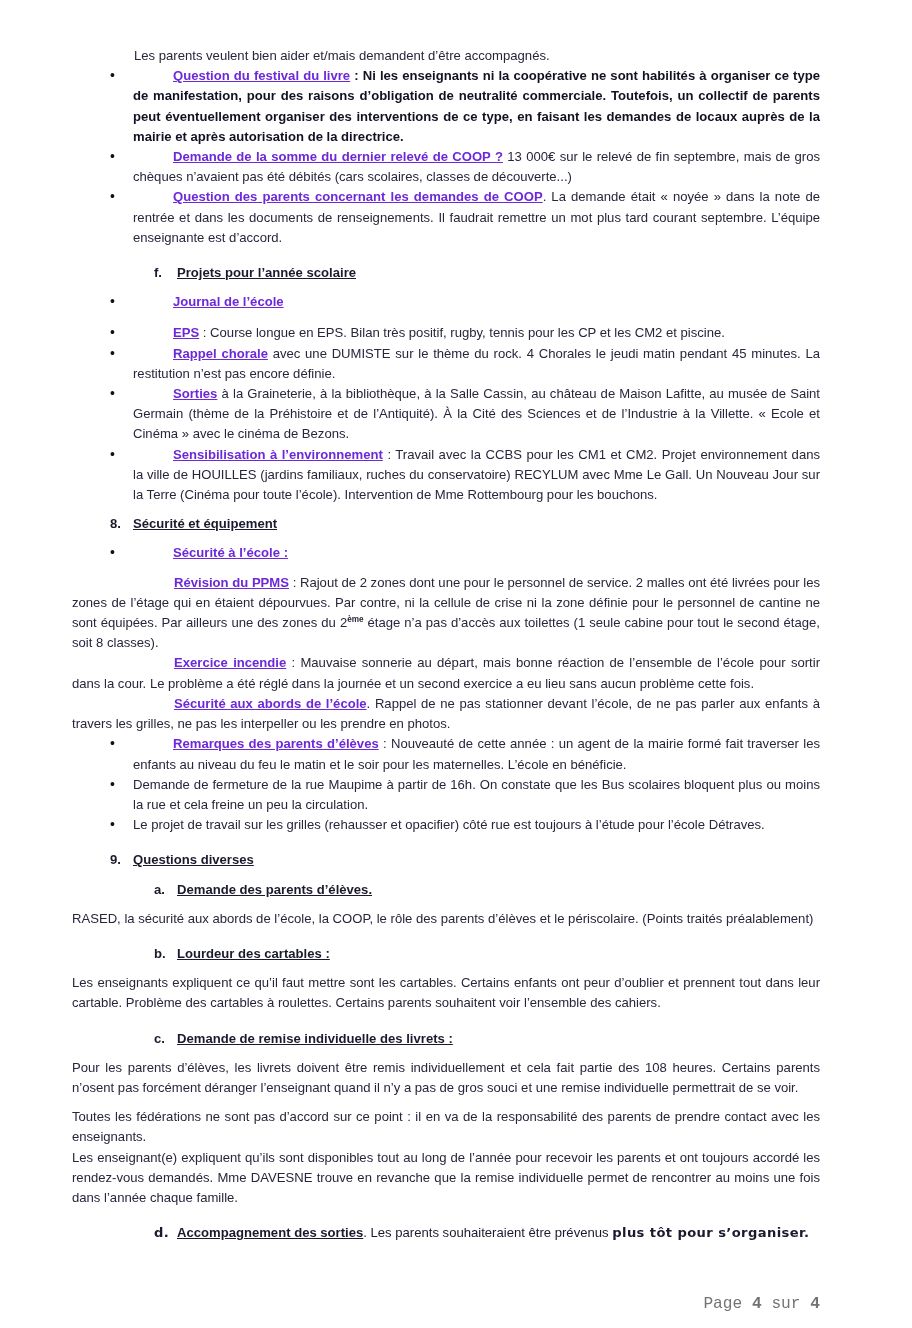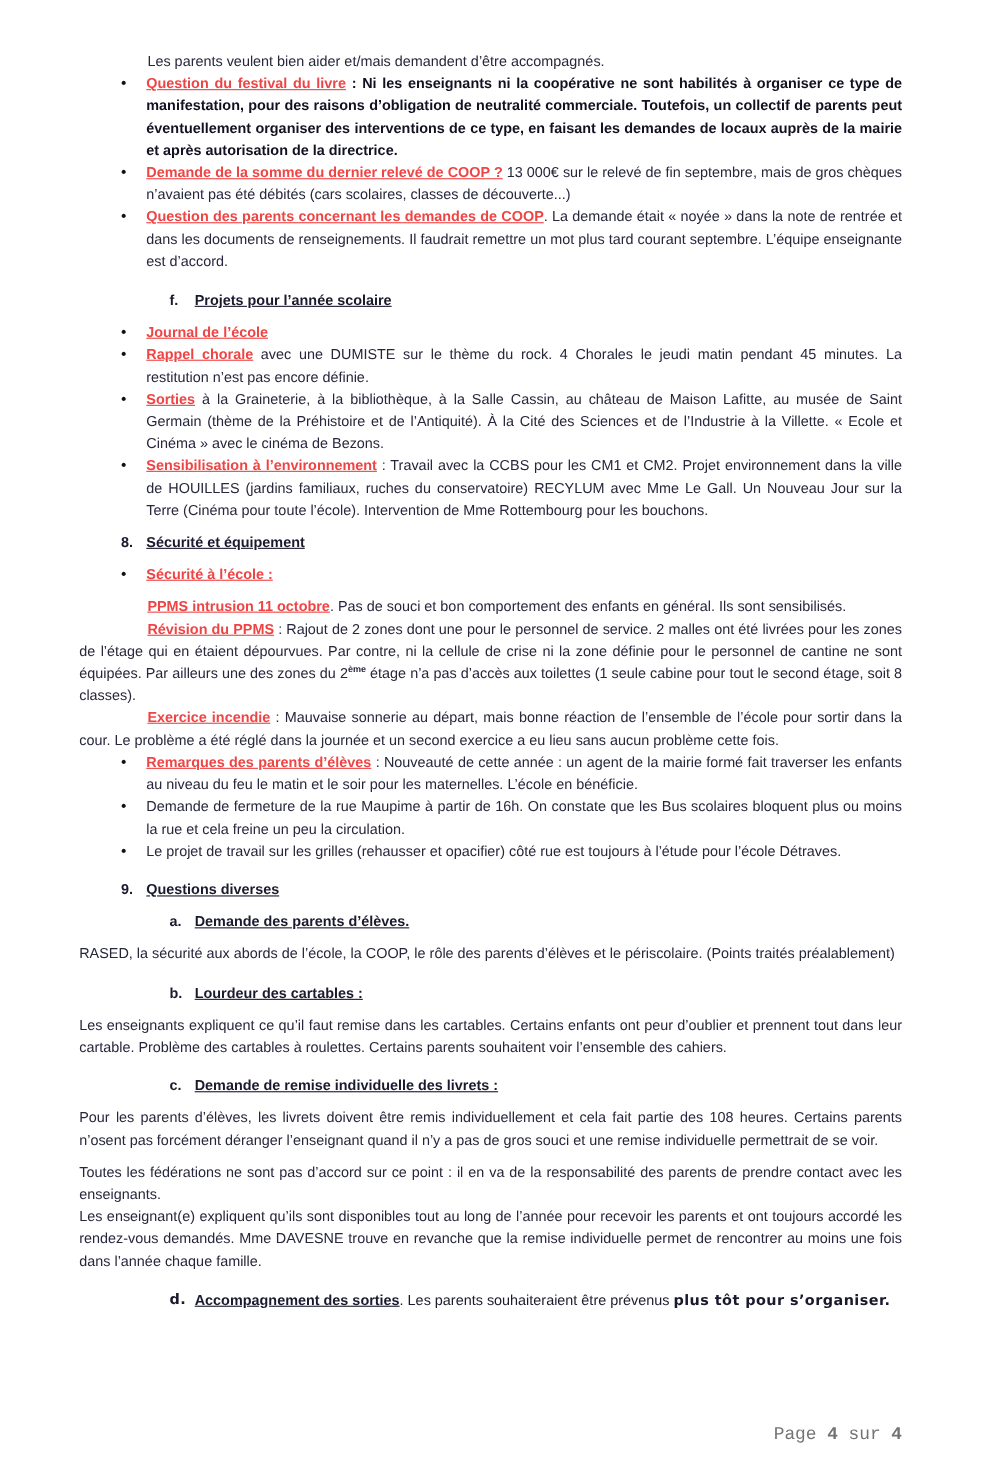--- a/index.html
+++ b/index.html
@@ -80,21 +80,22 @@
   }
   .numhead.deep .marker {
     left: 82px;
   }
   .numhead .u { text-decoration: underline; text-align: right; }
 
   
   b.lead {
     font-weight: bold;
     text-decoration: underline;
-    color: #ef4444;
+    color: #6d28d9;
+    margin-left: 40px;
   }
   b.bold-all {
     font-weight: bold;
     color: #111122;
   }
   .sup {
     font-size: 8.2px;
     vertical-align: super;
     line-height: 0;
     font-weight: bold;
@@ -145,20 +146,23 @@
   <div class="numhead deep">
     <span class="marker">f.</span><span class="u">Projets pour l’année scolaire</span>
   </div>
 
   <div class="spacer-s"></div>
 
   <ul class="blist">
     <li>
       <b class="lead">Journal de l’école</b>
     </li>
+    <li style="margin-top:11px">
+      <b class="lead">EPS</b><span> : Course longue en EPS. Bilan très positif, rugby, tennis pour les CP et les CM2 et piscine.</span>
+    </li>
     <li>
       <b class="lead">Rappel chorale</b><span> avec une DUMISTE sur le thème du rock. 4 Chorales le jeudi matin pendant 45 minutes. La restitution n’est pas encore définie.</span>
     </li>
     <li>
       <b class="lead">Sorties</b><span> à la Graineterie, à la bibliothèque, à la Salle Cassin, au château de Maison Lafitte, au musée de Saint Germain (thème de la Préhistoire et de l’Antiquité). À la Cité des Sciences et de l’Industrie à la Villette. «&nbsp;Ecole et Cinéma&nbsp;» avec le cinéma de Bezons.</span>
     </li>
     <li>
       <b class="lead">Sensibilisation à l’environnement</b><span> : Travail avec la CCBS pour les CM1 et CM2. Projet environnement dans la ville de HOUILLES (jardins familiaux, ruches du conservatoire) RECYLUM avec Mme Le Gall. Un Nouveau Jour sur la Terre (Cinéma pour toute l’école). Intervention de Mme Rottembourg pour les bouchons.</span>
     </li>
   </ul>
@@ -172,32 +176,32 @@
   <div class="spacer-s"></div>
 
   <ul class="blist">
     <li>
       <b class="lead">Sécurité à l’école :</b>
     </li>
   </ul>
 
   <div class="spacer-s"></div>
 
-  <p class="para" style="text-indent:62px">
-    <b class="lead">PPMS intrusion 11 octobre</b><span>. Pas de souci et bon comportement des enfants en général. Ils sont sensibilisés.</span>
-  </p>
 
   <p class="para" style="text-indent:62px">
     <b class="lead">Révision du PPMS</b><span> : Rajout de 2 zones dont une pour le personnel de service. 2 malles ont été livrées pour les zones de l’étage qui en étaient dépourvues. Par contre, ni la cellule de crise ni  la zone définie pour le personnel de cantine ne sont équipées. Par ailleurs une des zones du 2</span><span class="sup">ème</span><span> étage n’a pas d’accès aux toilettes (1 seule cabine pour tout le second étage, soit 8 classes).</span>
   </p>
 
   <p class="para" style="text-indent:62px">
     <b class="lead">Exercice incendie</b><span> : Mauvaise sonnerie au départ, mais bonne réaction de l’ensemble de l’école pour sortir dans la cour. Le problème a été réglé dans la journée et un second exercice a eu lieu sans aucun problème cette fois.</span>
   </p>
 
+  <p class="para" style="text-indent:62px">
+    <b class="lead">Sécurité aux abords de l’école</b><span>. Rappel de ne pas stationner devant l’école, de ne pas parler aux enfants à travers les grilles, ne pas les interpeller ou les prendre en photos.</span>
+  </p>
 
   <ul class="blist">
     <li>
       <b class="lead">Remarques des parents d’élèves</b><span> : Nouveauté de cette année : un agent de la mairie formé fait traverser les enfants au niveau du feu le matin et le soir pour les maternelles. L’école en bénéficie.</span>
     </li>
     <li>
       <span>Demande de fermeture de la rue Maupime à partir de 16h. On constate que les Bus scolaires bloquent plus ou moins la rue  et cela freine un peu la circulation.</span>
     </li>
     <li>
       <span>Le projet de travail sur les grilles (rehausser et opacifier) côté rue est toujours à l’étude pour l’école Détraves.</span>
@@ -217,21 +221,21 @@
   </div>
   <div class="spacer-s"></div>
   <p class="para">RASED, la sécurité aux abords de l’école, la COOP, le rôle des parents d’élèves et le périscolaire. (Points traités préalablement)</p>
 
   <div class="spacer-m"></div>
 
   <div class="numhead deep">
     <span class="marker">b.</span><span class="u">Lourdeur des cartables :</span>
   </div>
   <div class="spacer-s"></div>
-  <p class="para">Les enseignants expliquent ce qu’il faut remise dans les cartables. Certains enfants ont peur d’oublier et prennent tout dans leur cartable. Problème des cartables à roulettes. Certains parents souhaitent voir l’ensemble des cahiers.</p>
+  <p class="para">Les enseignants expliquent ce qu’il faut mettre sont les cartables. Certains enfants ont peur d’oublier et prennent tout dans leur cartable. Problème des cartables à roulettes. Certains parents souhaitent voir l’ensemble des cahiers.</p>
 
   <div class="spacer-m"></div>
 
   <div class="numhead deep">
     <span class="marker">c.</span><span class="u">Demande de remise individuelle des livrets :</span>
   </div>
   <div class="spacer-s"></div>
   <p class="para">Pour les parents d’élèves, les livrets doivent être remis individuellement et cela fait partie des 108 heures. Certains parents n’osent pas forcément déranger l’enseignant quand il n’y a pas de gros souci et une remise individuelle permettrait de se voir.</p>
   <div class="spacer-s"></div>
   <p class="para">Toutes les fédérations ne sont pas d’accord sur ce point : il en va de la responsabilité des parents de prendre contact avec les enseignants.</p>

